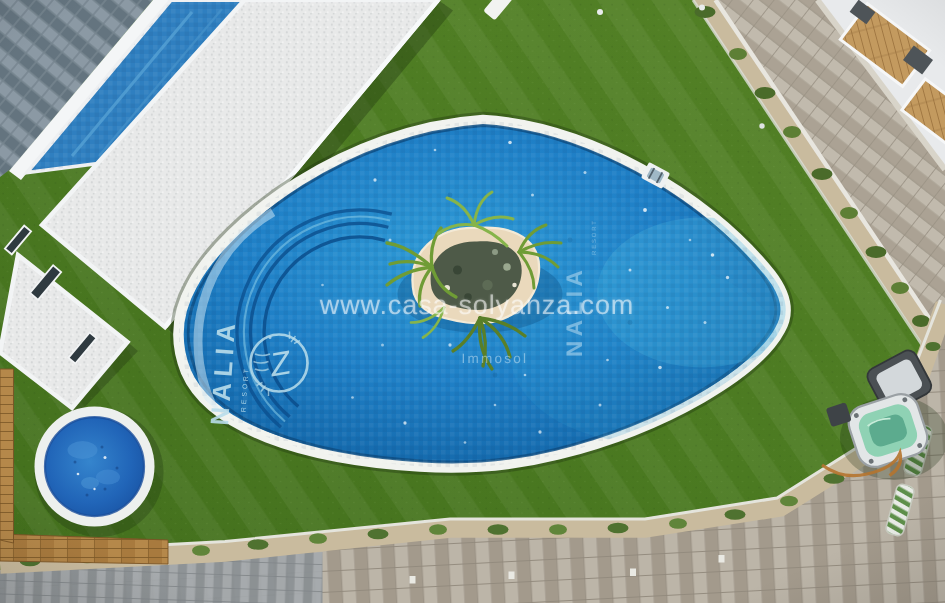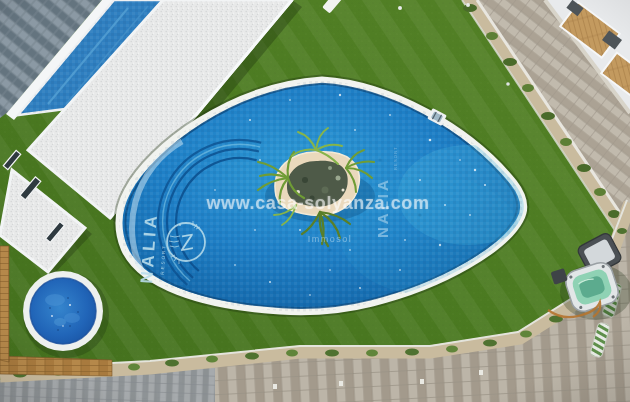--- a/index.html
+++ b/index.html
@@ -1,20 +1,20 @@
 <!DOCTYPE html>
 <html style="--grass: #4b7a21; --grass-light: #558227; --grass-dark: #436f1d; --pool-water: #1f80c7; --pool-water-light: #49b6e2; --pool-water-deep: #0f5c9c; --pool-coping: #f1f3ef; --lane-line: #0b4e8c; --island-rim: #ead9bc; --island-center: #4e5a48; --palm-green: #74a33c; --kids-pool-water: #2165b8; --jacuzzi-water: #8fd2b4; --jacuzzi-cover: #4b5054; --walkway-pavers: #b6afa2; --plant-soil: #c9bb9e; --shrub-green: #4a6b2a; --wood-edge: #a87a3e; --slate-roof: #76858f; --building-white: #eef0f2; --gravel-roof: #e8e9e9; --lap-pool-strip: #2f7fc0; --watermark-text: rgba(255,255,255,0.55);"><head>
 <meta charset="utf-8">
 <style>
   html,body{margin:0;padding:0;background:#1b1b1b;}
   .scene{position:relative;width:630px;height:402px;overflow:hidden;
          font-family:"Liberation Sans",sans-serif;background:var(--grass,#4b7a21);}
   .scene svg{position:absolute;left:0;top:0;display:block;}
   .watermark{position:absolute;left:318px;top:204px;transform:translate(-50%,-52%);
-      white-space:nowrap;font-size:18px;font-weight:700;letter-spacing:0.6px;
+      white-space:nowrap;font-size:18px;font-weight:400;letter-spacing:0.6px;
       color:var(--watermark-text,rgba(255,255,255,0.55));
       text-shadow:0 0 2px rgba(255,255,255,0.25);pointer-events:none;}
   .svg-wm{fill:rgba(222,240,250,0.55);font-family:"Liberation Sans",sans-serif;}
   .mosaic-txt{fill:#b9ddeb;opacity:0.9;font-family:"Liberation Sans",sans-serif;}
 </style>
 </head>
 <body>
 
 <div class="scene">
 <svg width="630" height="402" viewBox="0 0 630 402">

